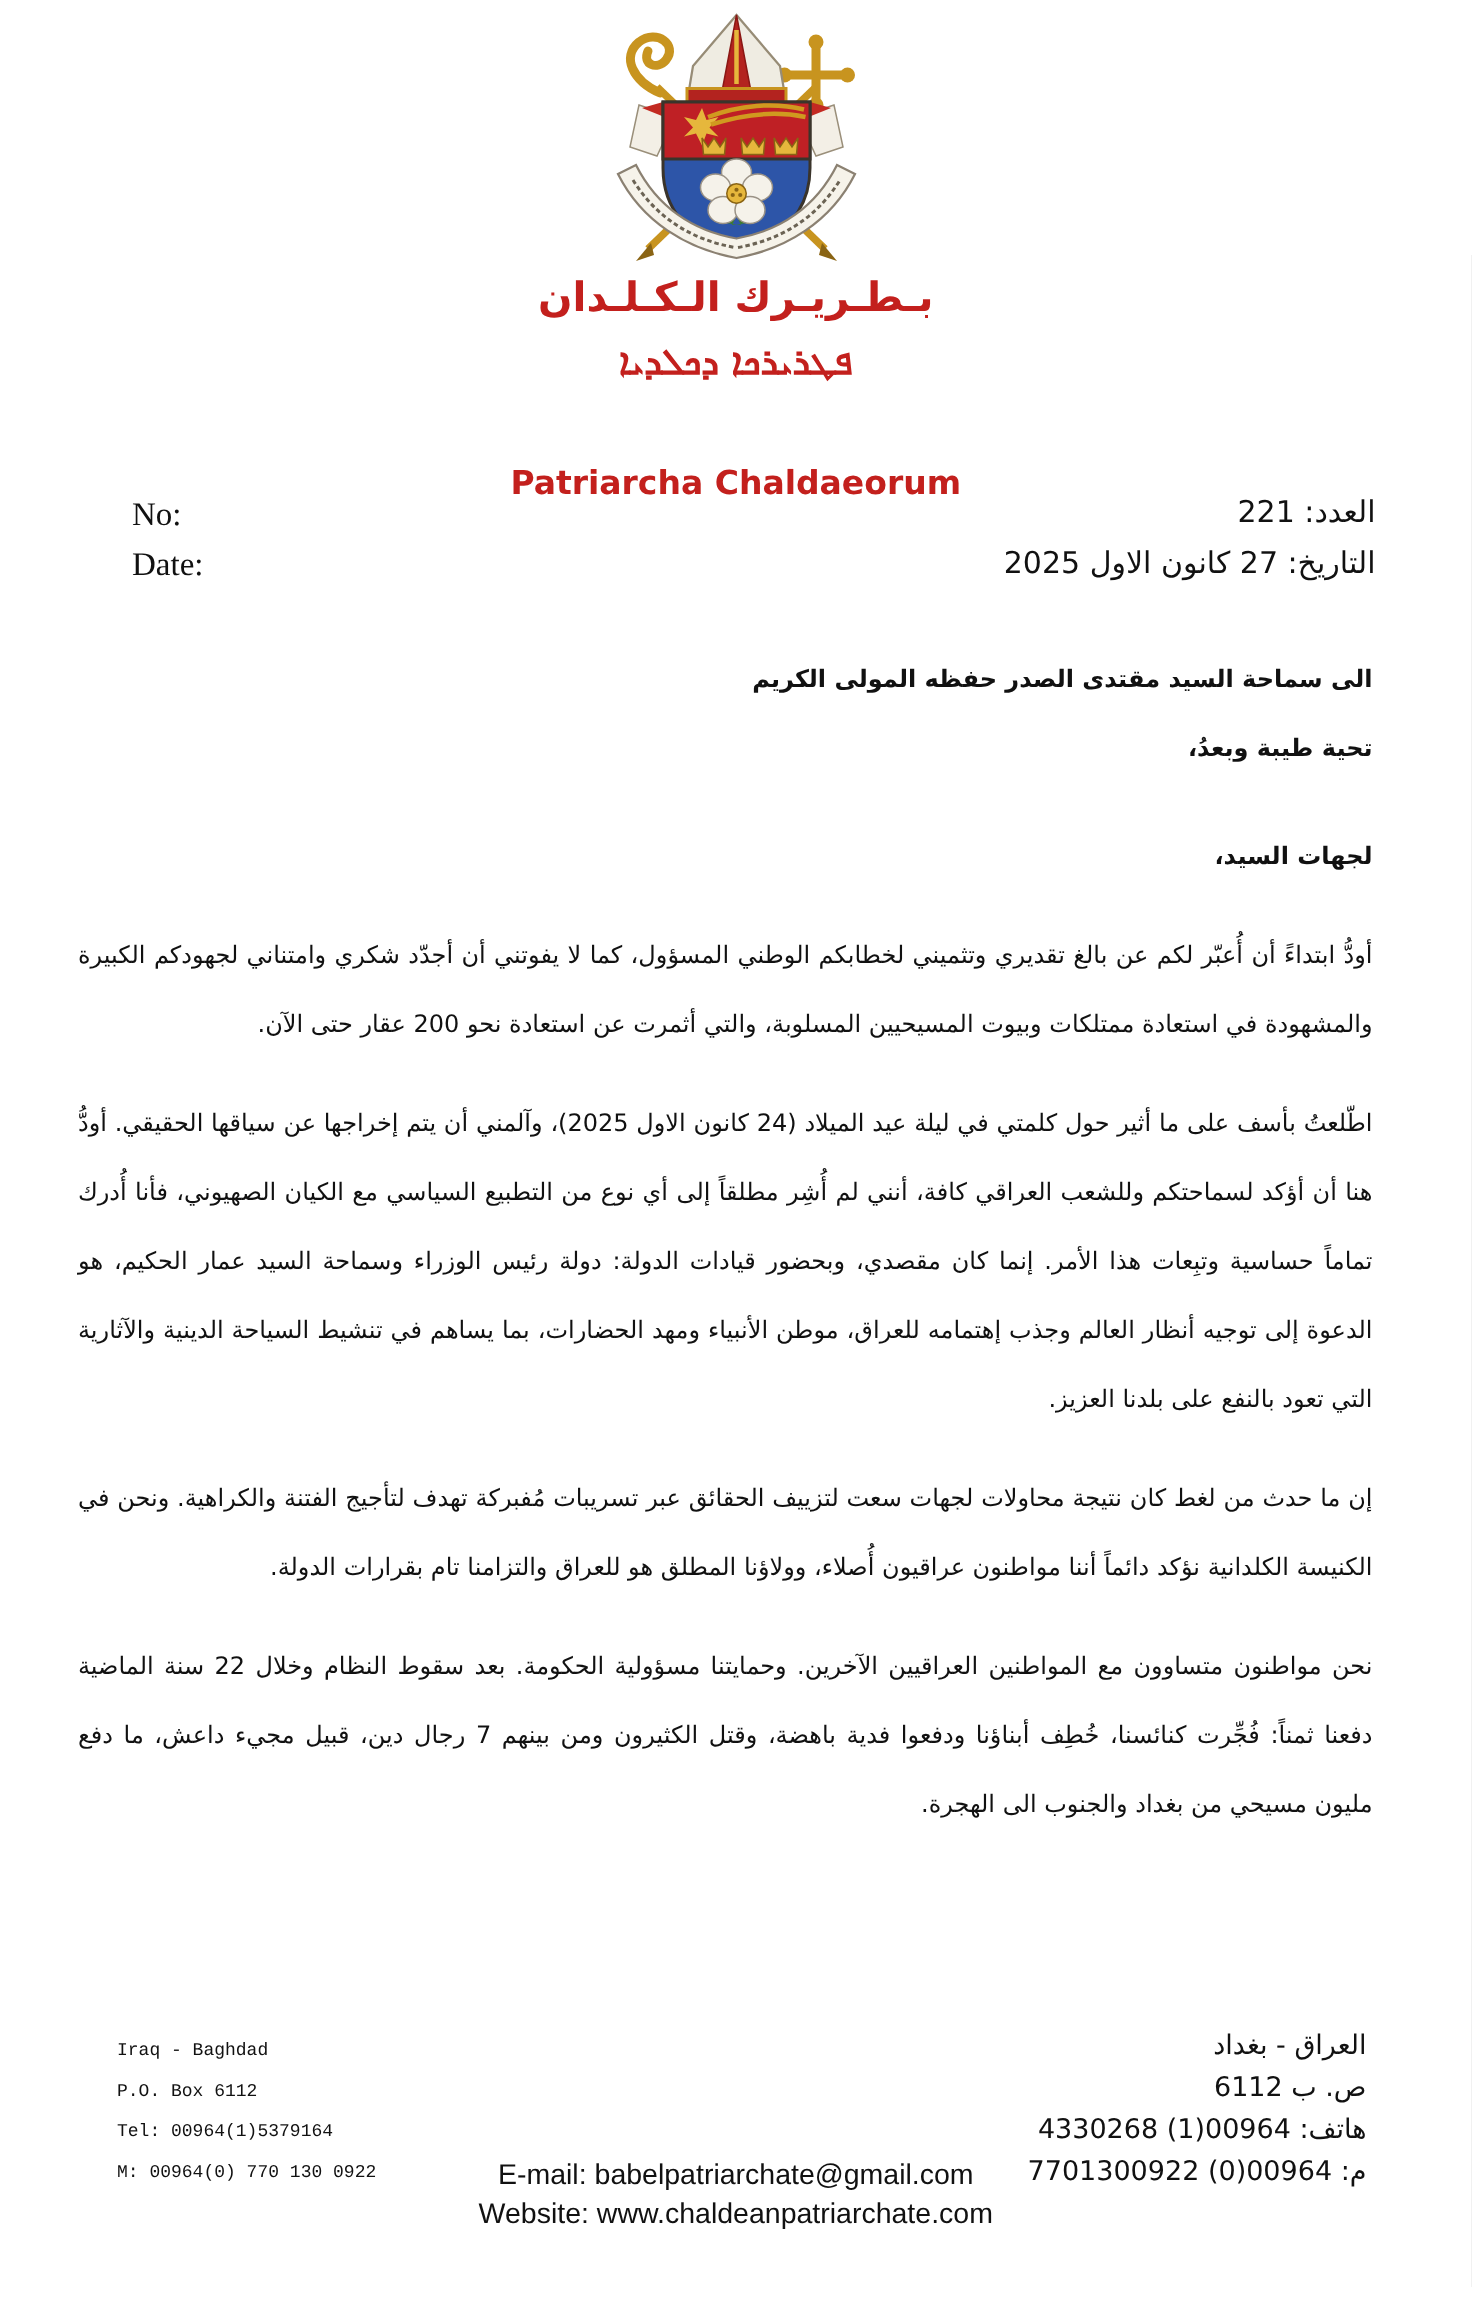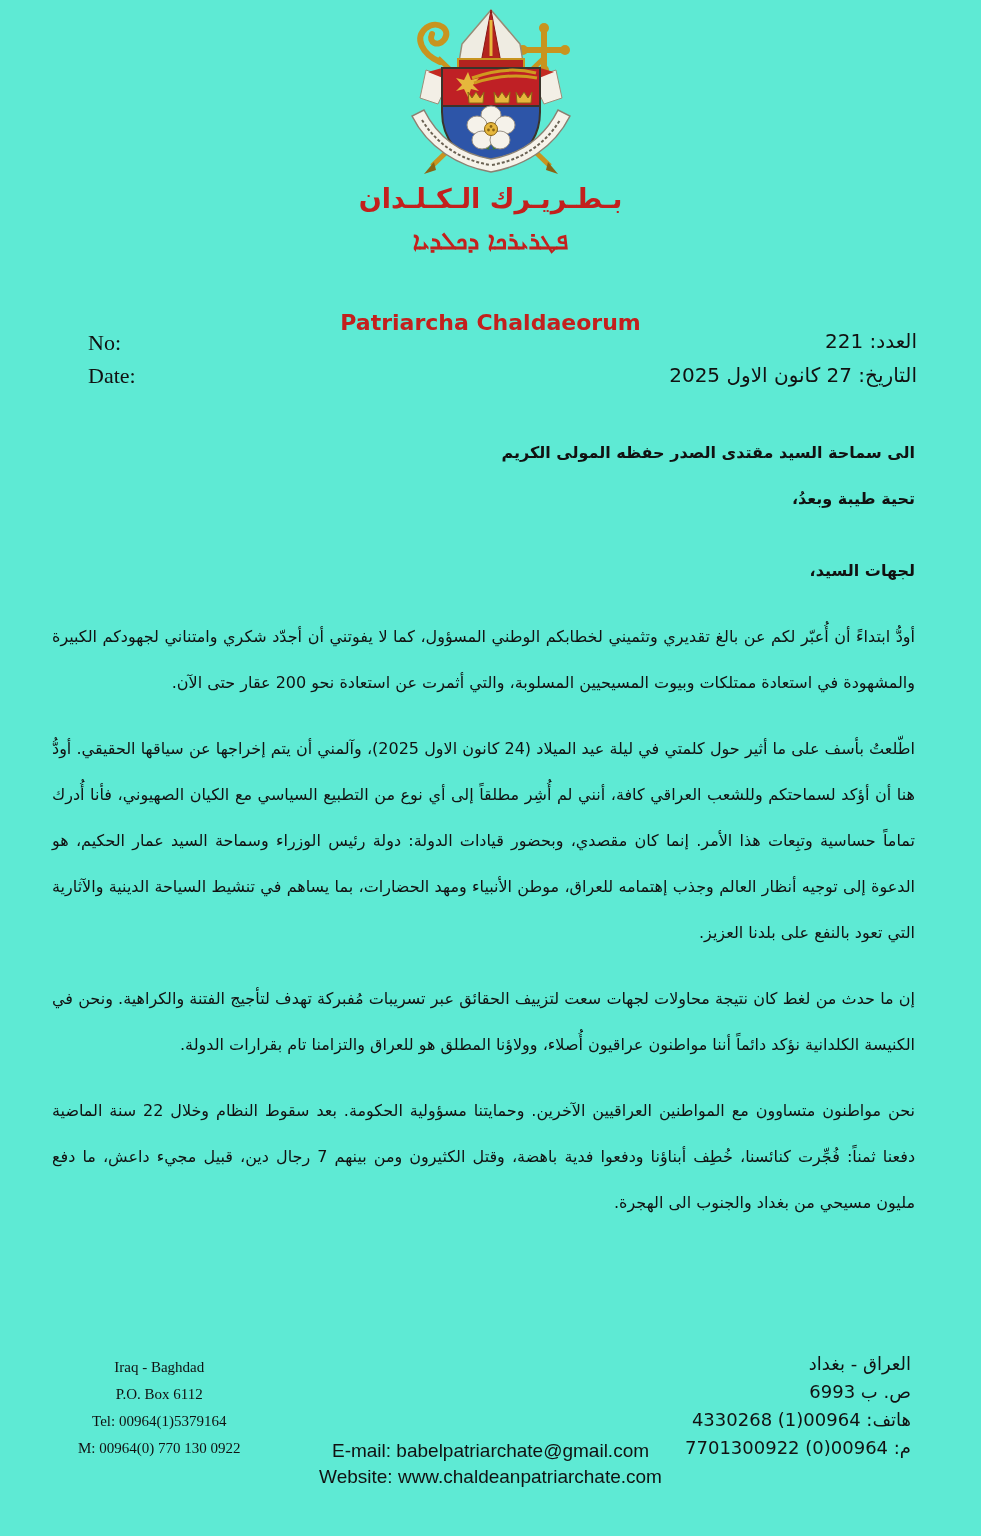--- a/index.html
+++ b/index.html
@@ -4,21 +4,21 @@
 <style>
   :root{
     --red:#c3201d;
     --ink:#111;
   }
   html,body{margin:0;padding:0;background:#e8e8e8;}
   .page{
     position:relative;
     width:981px;height:1536px;
     margin:0 auto;
-    background:#5eead4;
+    background:#ffffff;
     overflow:hidden;
     font-family:"DejaVu Sans",sans-serif;
     color:var(--ink);
   }
   
   .crest{
     position:absolute;top:8px;left:50%;transform:translateX(-50%);
     width:186px;height:172px;
   }
   .hdr-line{position:absolute;width:100%;text-align:center;color:var(--red);font-weight:bold;}
@@ -42,21 +42,21 @@
     font-size:16px;line-height:46px;
     text-align:justify;text-justify:inter-word;
   }
   .body-block p{margin:0;}
   .recipient,.greeting,.salutation{font-weight:bold;text-align:right;}
   .salutation{margin-top:26px !important;}
   .para{margin-top:20px !important;}
   
   .foot-left{
     position:absolute;left:78px;top:1354px;
-    font-family:Liberation Serif, serif;font-size:15px;line-height:27px;text-align:center;
+    font-family:Liberation Mono, monospace;font-size:12px;line-height:27px;
   }
   .foot-right{
     position:absolute;right:70px;top:1350px;
     direction:rtl;text-align:right;
     font-size:18px;line-height:28px;
   }
   .foot-center{
     position:absolute;left:0;right:0;top:1438px;
     text-align:center;
     font-family:Liberation Sans, sans-serif;font-size:19px;line-height:26px;
@@ -153,21 +153,21 @@
 
   <div class="foot-left">
     <div>Iraq - Baghdad</div>
     <div>P.O. Box 6112</div>
     <div>Tel: 00964(1)5379164</div>
     <div>M: 00964(0) 770 130 0922</div>
   </div>
 
   <div class="foot-right">
     <div>العراق - بغداد</div>
-    <div>ص. ب 6993</div>
+    <div>ص. ب 6112</div>
     <div>هاتف: 00964(1) 4330268</div>
     <div>م: 00964(0) 7701300922</div>
   </div>
 
   <div class="foot-center">
     <div><span>E-mail:</span> <span>babelpatriarchate@gmail.com</span></div>
     <div><span>Website:</span> <span>www.chaldeanpatriarchate.com</span></div>
   </div>
 
 </div>

